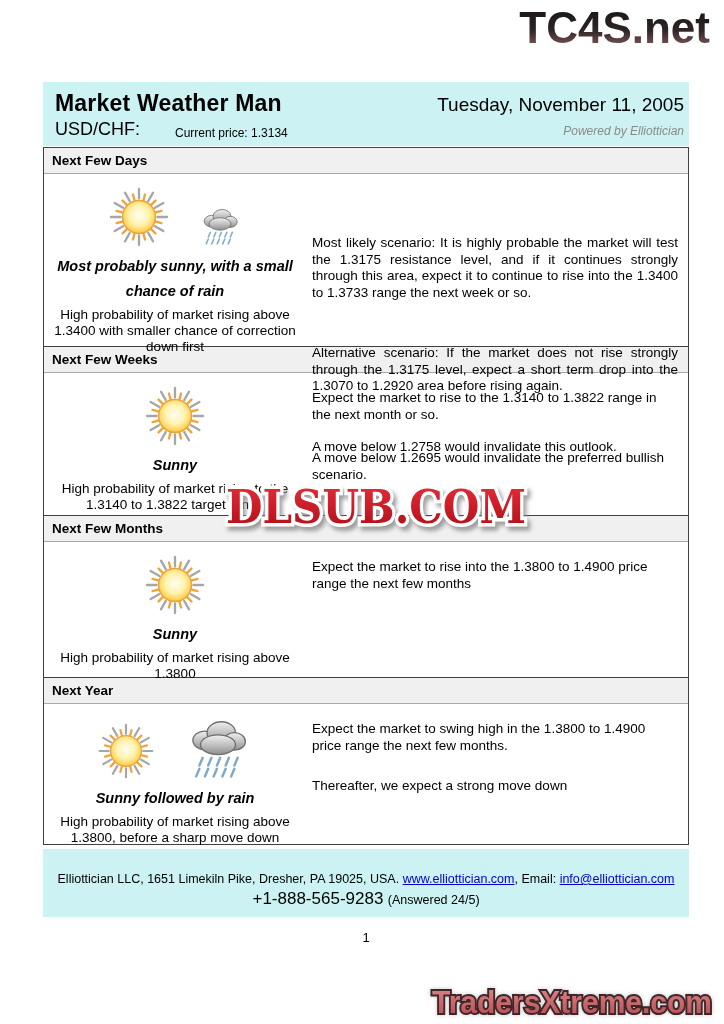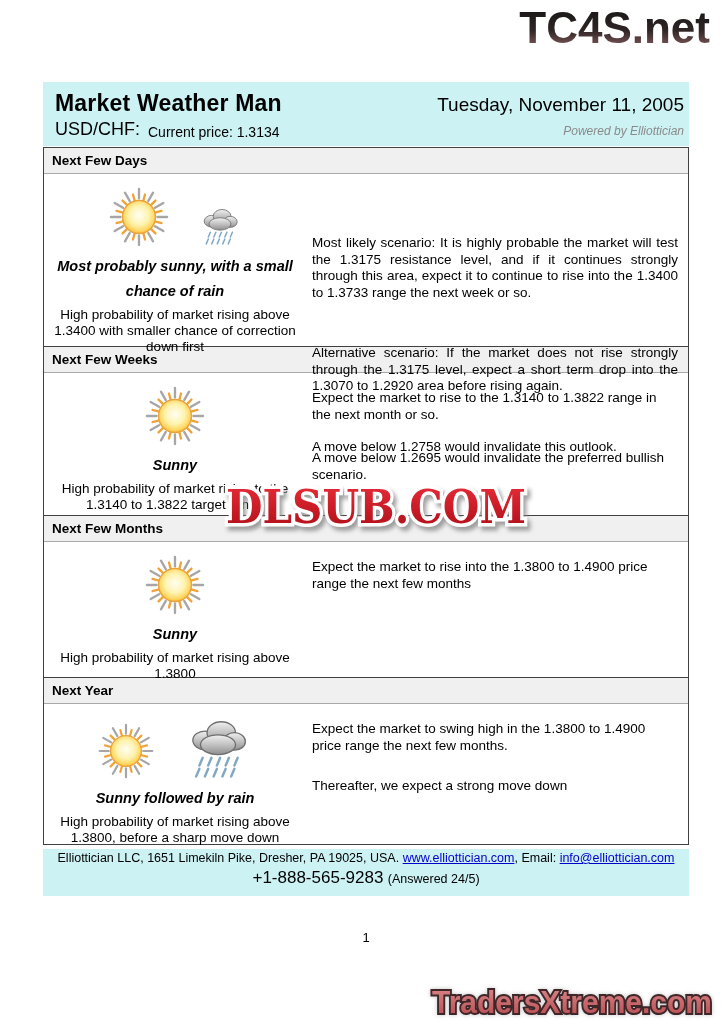--- a/index.html
+++ b/index.html
@@ -22,21 +22,21 @@
     background: #cdf2f4;
     padding: 8px 5px 6px 12px;
     margin-bottom: 2px;
   }
   .dh-row1 { display: flex; justify-content: space-between; align-items: baseline; }
   .doc-title { font-size: 23px; font-weight: bold; letter-spacing: 0.2px; }
   .doc-date  { font-size: 19px; }
   .dh-row2 { display: flex; justify-content: space-between; align-items: baseline; margin-top: 2px; }
   .pair-wrap { display: flex; align-items: flex-end; gap: 8px; }
   .pair { font-size: 18px; }
-  .price { font-size: 14px; }
+  .price { font-size: 12px; margin-left: 27px; }
   .powered { font-size: 12px; font-style: italic; color: #8a8a8a; }
 
   
   .section { border: 1px solid #404040; margin-top: -1px; }
   .sec-head {
     background: #f0f0f0;
     border-bottom: 1px solid #a9a9a9;
     font-weight: bold;
     font-size: 13.5px;
     padding: 5px 8px;
@@ -61,21 +61,21 @@
   .summary { font-size: 13.5px; line-height: 16px; margin-top: 3px; max-width: 252px; }
 
   .col-right { flex: 1 1 auto; padding: 17px 10px 8px 6px; }
   .col-right p { font-size: 13.5px; line-height: 16.5px; margin-bottom: 17px; }
   .s1 .col-right p { text-align: justify; margin-top: 44px; }
 
   
   .doc-footer {
     background: #cdf2f4;
     margin-top: 4px;
-    padding: 2px 8px 8px 8px;
+    padding: 23px 8px 8px 8px;
     text-align: center;
   }
   .foot-line1 { font-size: 12.5px; }
   .foot-line1 a { color: #0000cc; text-decoration: underline; }
   .foot-line2 { margin-top: 3px; }
   .phone { font-size: 17px; }
   .phone-note { font-size: 12.5px; }
 
   .page-number {
     position: absolute;

